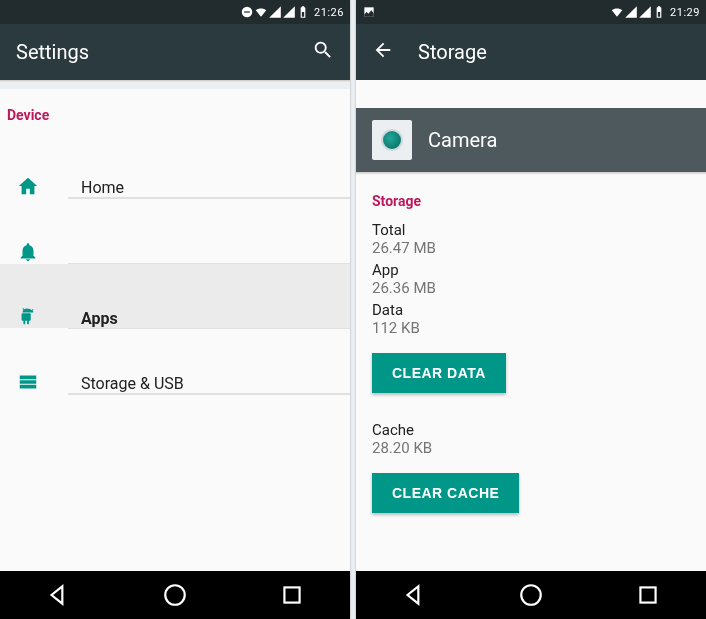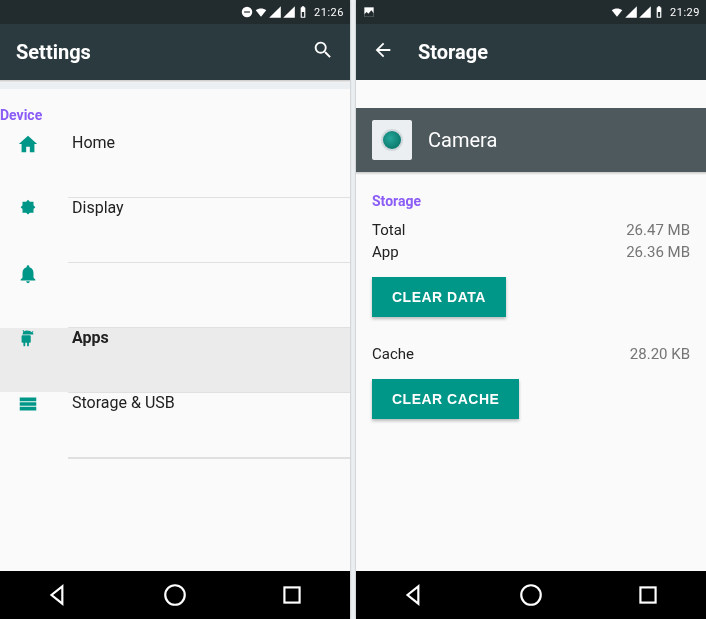--- a/index.html
+++ b/index.html
@@ -41,38 +41,38 @@
   .appbar {
     background: #2b3a3f;
     color: #fff;
     height: 56px;
     display: flex;
     align-items: center;
     padding: 0 16px;
     gap: 24px;
     position: relative;
   }
-  .appbar .title { font-size: 20px; font-weight:700; }
+  .appbar .title { font-size: 20px; font-weight:400; }
   .appbar .search { margin-left:auto; }
   .appbar svg { width:22px; height:22px; fill:#fff; }
   .shadow { height:3px; background:linear-gradient(rgba(0,0,0,.2),rgba(0,0,0,0));}
   
   .content { flex:1; overflow:hidden; background:#fafafa;}
   .section-header {
-    color: #8b5cf6;
+    color: #be185d;
     font-size: 14px;
     font-weight: 700;
-    padding: 18px 0 10px;
+    padding: 18px 7px 10px;
   }
   .list-item {
     display: flex;
-    align-items: flex-start;
+    align-items: flex-end;
     height: 64px;
     padding: 0 16px;
-    gap: 32px;
+    gap: 41px;
     position: relative;
     cursor: pointer;
   }
   .list-item.selected { background:#ebebeb;font-weight:bold; }
   .list-item .icon-hold { width:24px; display:flex; justify-content:center; }
   .list-item .icon-hold svg { width:22px; height:22px; fill:#009688;}
   .list-item .label { font-size:16px; color:#212121;}
   .divider {
     height:1px; background:#e0e0e0; margin-left:68px;
   }
@@ -90,21 +90,21 @@
     width:40px; height:40px; background:#eceff1; border-radius:2px;
     display:flex; align-items:center; justify-content:center;
   }
   .appicon .lens {
     width:22px; height:22px; border-radius:50%;
     background:radial-gradient(circle at 40% 40%, #26a69a, #00695c);
     border:2px solid #cfd8dc;
   }
   .appinfo .appname { color:#fff; font-size:20px;}
   .body2 { padding: 0 16px 16px; background:#fafafa;}
-  .kv { display:flex; justify-content:space-between; font-size:15px; color:#212121; padding:2px 0;}
+  .kv { display:flex; justify-content:space-between; font-size:15px; color:#212121; padding:2px 0;flex-direction:column;}
   .kv .v { color:#757575;}
   .mat-btn {
     background:#009688;
     color:#fff;
     border:none;
     font-size:14px;
     font-weight:600;
     letter-spacing:.5px;
     padding:4px 20px;
     height:40px;
@@ -177,28 +177,20 @@
     <div class="list-item">
       <span class="icon-hold">
         <svg viewBox="0 0 24 24">
             <path d="M12 3l10 9h-3v9h-5v-6h-4v6H5v-9H2l10-9z"></path>
           </svg>
       </span>
       <span class="label">Home</span>
     </div>
     <div class="divider"></div>
 
-    <div class="list-item">
-      <span class="icon-hold">
-        <svg viewBox="0 0 24 24">
-            <path d="M12 7l5 5-5 5-5-5 5-5zm0-5l2 2h4v4l2 2-2 2v4h-4l-2 2-2-2H6v-4l-2-2 2-2V4h4l2-2z"></path>
-          </svg>
-      </span>
-      <span class="label">Display</span>
-    </div>
     <div class="divider"></div>
 
     <div class="list-item">
       <span class="icon-hold">
         <svg viewBox="0 0 24 24">
             <path d="M12 22a2 2 0 002-2h-4a2 2 0 002 2zm6-6V11c0-3.1-1.6-5.6-4.5-6.3V4a1.5 1.5 0 00-3 0v.7C7.6 5.4 6 7.9 6 11v5l-2 2v1h16v-1l-2-2z"></path>
           </svg>
       </span>
     </div>
     <div class="divider"></div>
@@ -300,20 +292,24 @@
     <div class="section-header" style="padding-left:0">Storage</div>
 
     <div class="kv">
       <span>Total</span>
       <span class="v">26.47 MB</span>
     </div>
     <div class="kv">
       <span>App</span>
       <span class="v">26.36 MB</span>
     </div>
+    <div class="kv">
+      <span>Data</span>
+      <span class="v">112 KB</span>
+    </div>
 
     <button class="mat-btn">CLEAR DATA</button>
 
     <div style="height:26px"></div>
     <div class="kv">
       <span>Cache</span>
       <span class="v">28.20 KB</span>
     </div>
 
     <button class="mat-btn">CLEAR CACHE</button>

